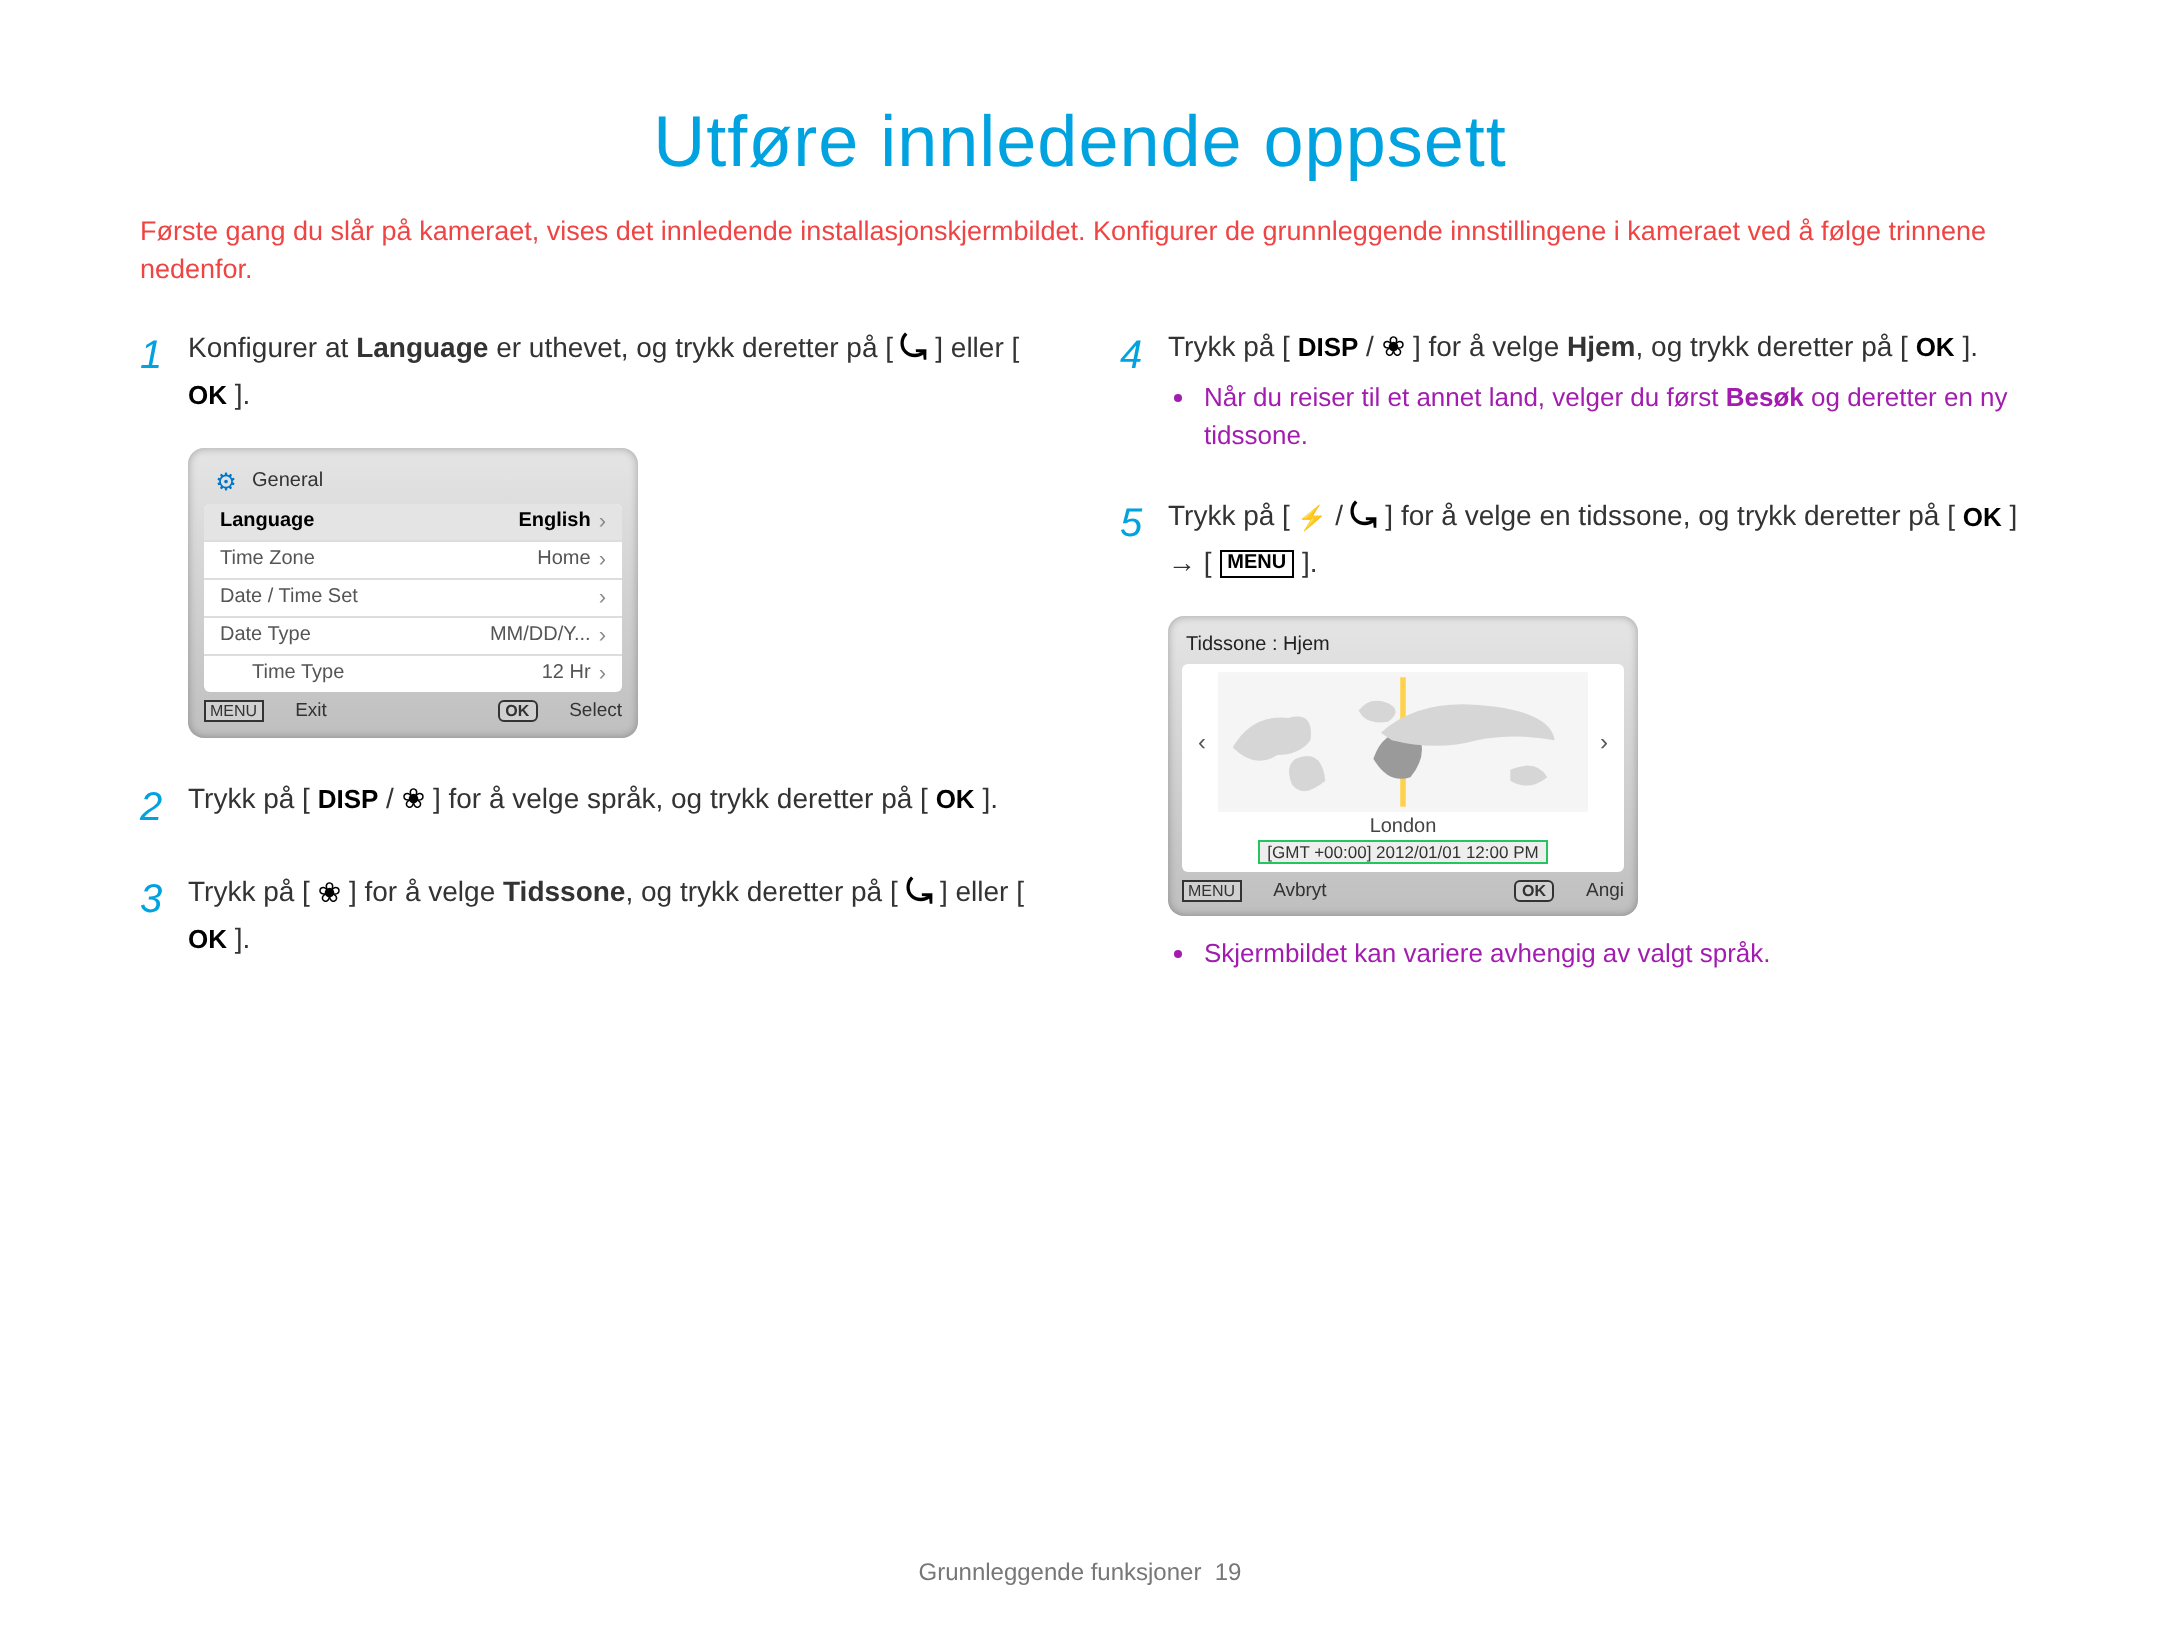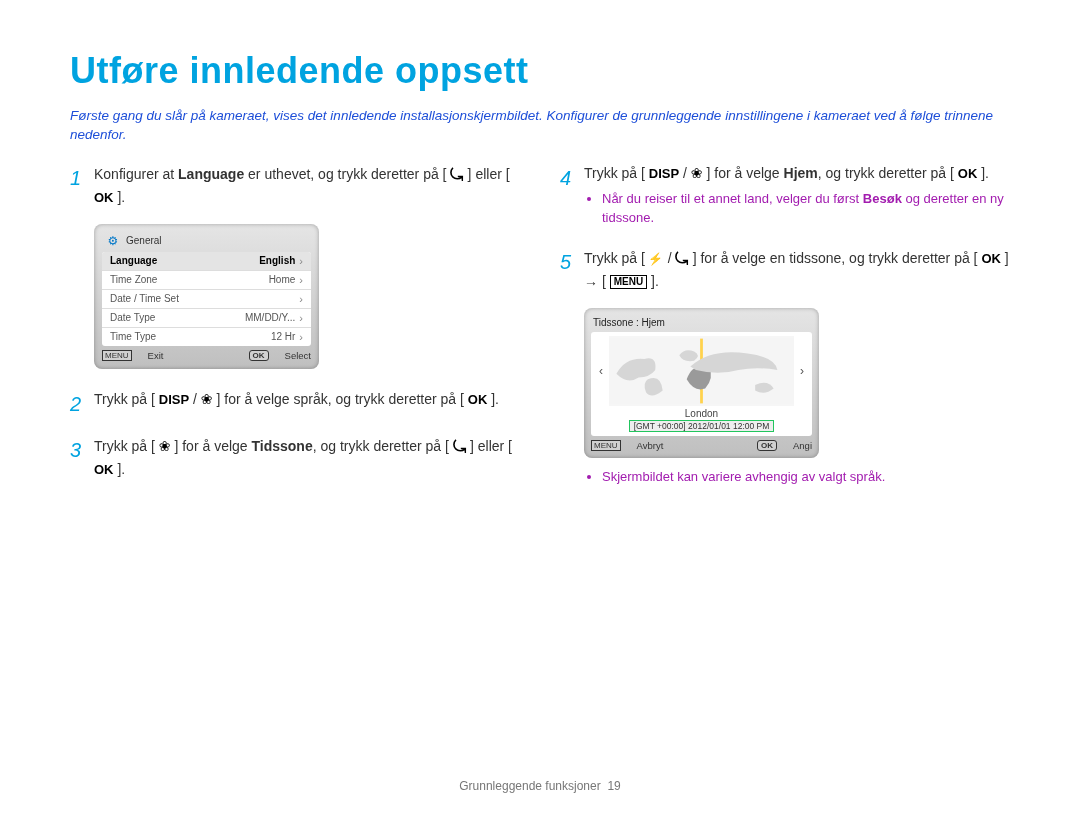--- a/index.html
+++ b/index.html
@@ -11,31 +11,31 @@
   }
   .page {
     width: 1080px;
     height: 815px;
     box-sizing: border-box;
     padding: 50px 70px 30px 70px;
     position: relative;
   }
   h1 {
     color: #00a3e0;
-    font-weight: 700;
+    font-weight: 400;
     font-size: 36px;
     margin: 0 0 8px 0;
     letter-spacing: 0.5px;
+    text-align: center;
   }
   .intro {
     font-size: 13.5px;
-    color: #1d4ed8;
+    color: #ef4444;
     line-height: 1.45;
     margin-bottom: 18px;
-    font-style: italic;
   }
   .columns {
     display: flex;
     gap: 40px;
   }
   .col {
     flex: 1;
   }
   .step {
     display: flex;
@@ -113,21 +113,21 @@
     overflow: hidden;
   }
   .lcd-row {
     display: flex;
     justify-content: space-between;
     align-items: center;
     padding: 3px 8px;
     border-bottom: 1px solid #ddd;
     color: #555;
   }
-  .lcd-row:last-child { border-bottom: none; }
+  .lcd-row:last-child { border-bottom: none; margin-left: 16px; }
   .lcd-row.highlight {
     background: #e4e4e4;
     color: #000;
     font-weight: 700;
   }
   .lcd-val {
     display: flex;
     align-items: center;
     gap: 4px;
     font-weight: 400;

